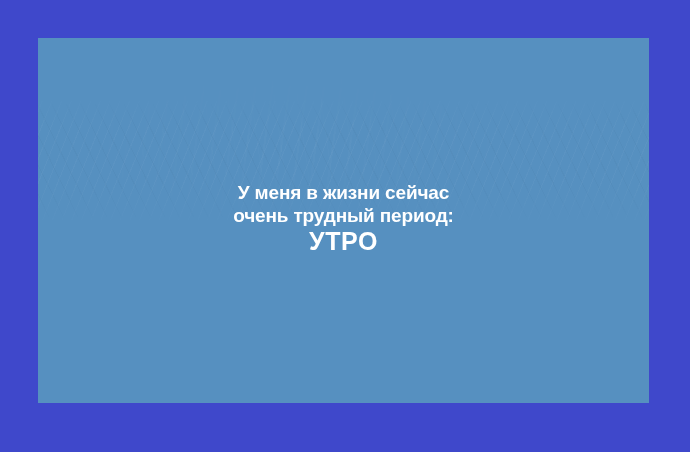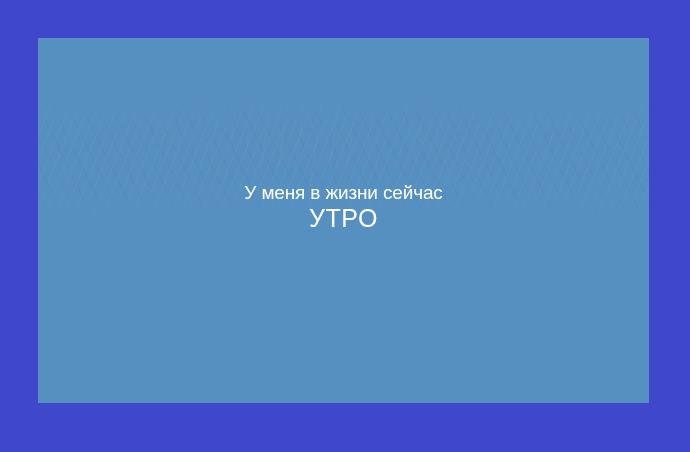--- a/index.html
+++ b/index.html
@@ -95,21 +95,21 @@
     left: 0;
     right: 0;
     top: 143px;
     text-align: center;
     color: #FFFFFF;
     user-select: none;
   }
   .caption-line {
     display: block;
     font-family: "Liberation Sans", sans-serif;
-    font-weight: normal;
+    font-weight: bold;
     font-size: 19px;
     line-height: 23px;
     letter-spacing: -0.15px;
     white-space: pre;
     text-rendering: optimizeLegibility;
   }
   .caption-line.emphasis {
     font-size: 25px;
     line-height: 26px;
     letter-spacing: 0.6px;
@@ -121,17 +121,18 @@
 
 <div id="meme-canvas" style="background: rgb(63, 72, 203);">
 
   <div id="meme-card" style="background: rgb(86, 144, 192);">
 
     <div class="texture-layer texture-a"></div>
     <div class="texture-layer texture-b"></div>
 
     <div id="caption-block" style="color: rgb(255, 255, 255);">
       <span class="caption-line">У меня в жизни сейчас</span>
+      <span class="caption-line">очень трудный период:</span>
       <span class="caption-line emphasis">УТРО</span>
     </div>
 
   </div>
 </div>
 
 </body></html>

